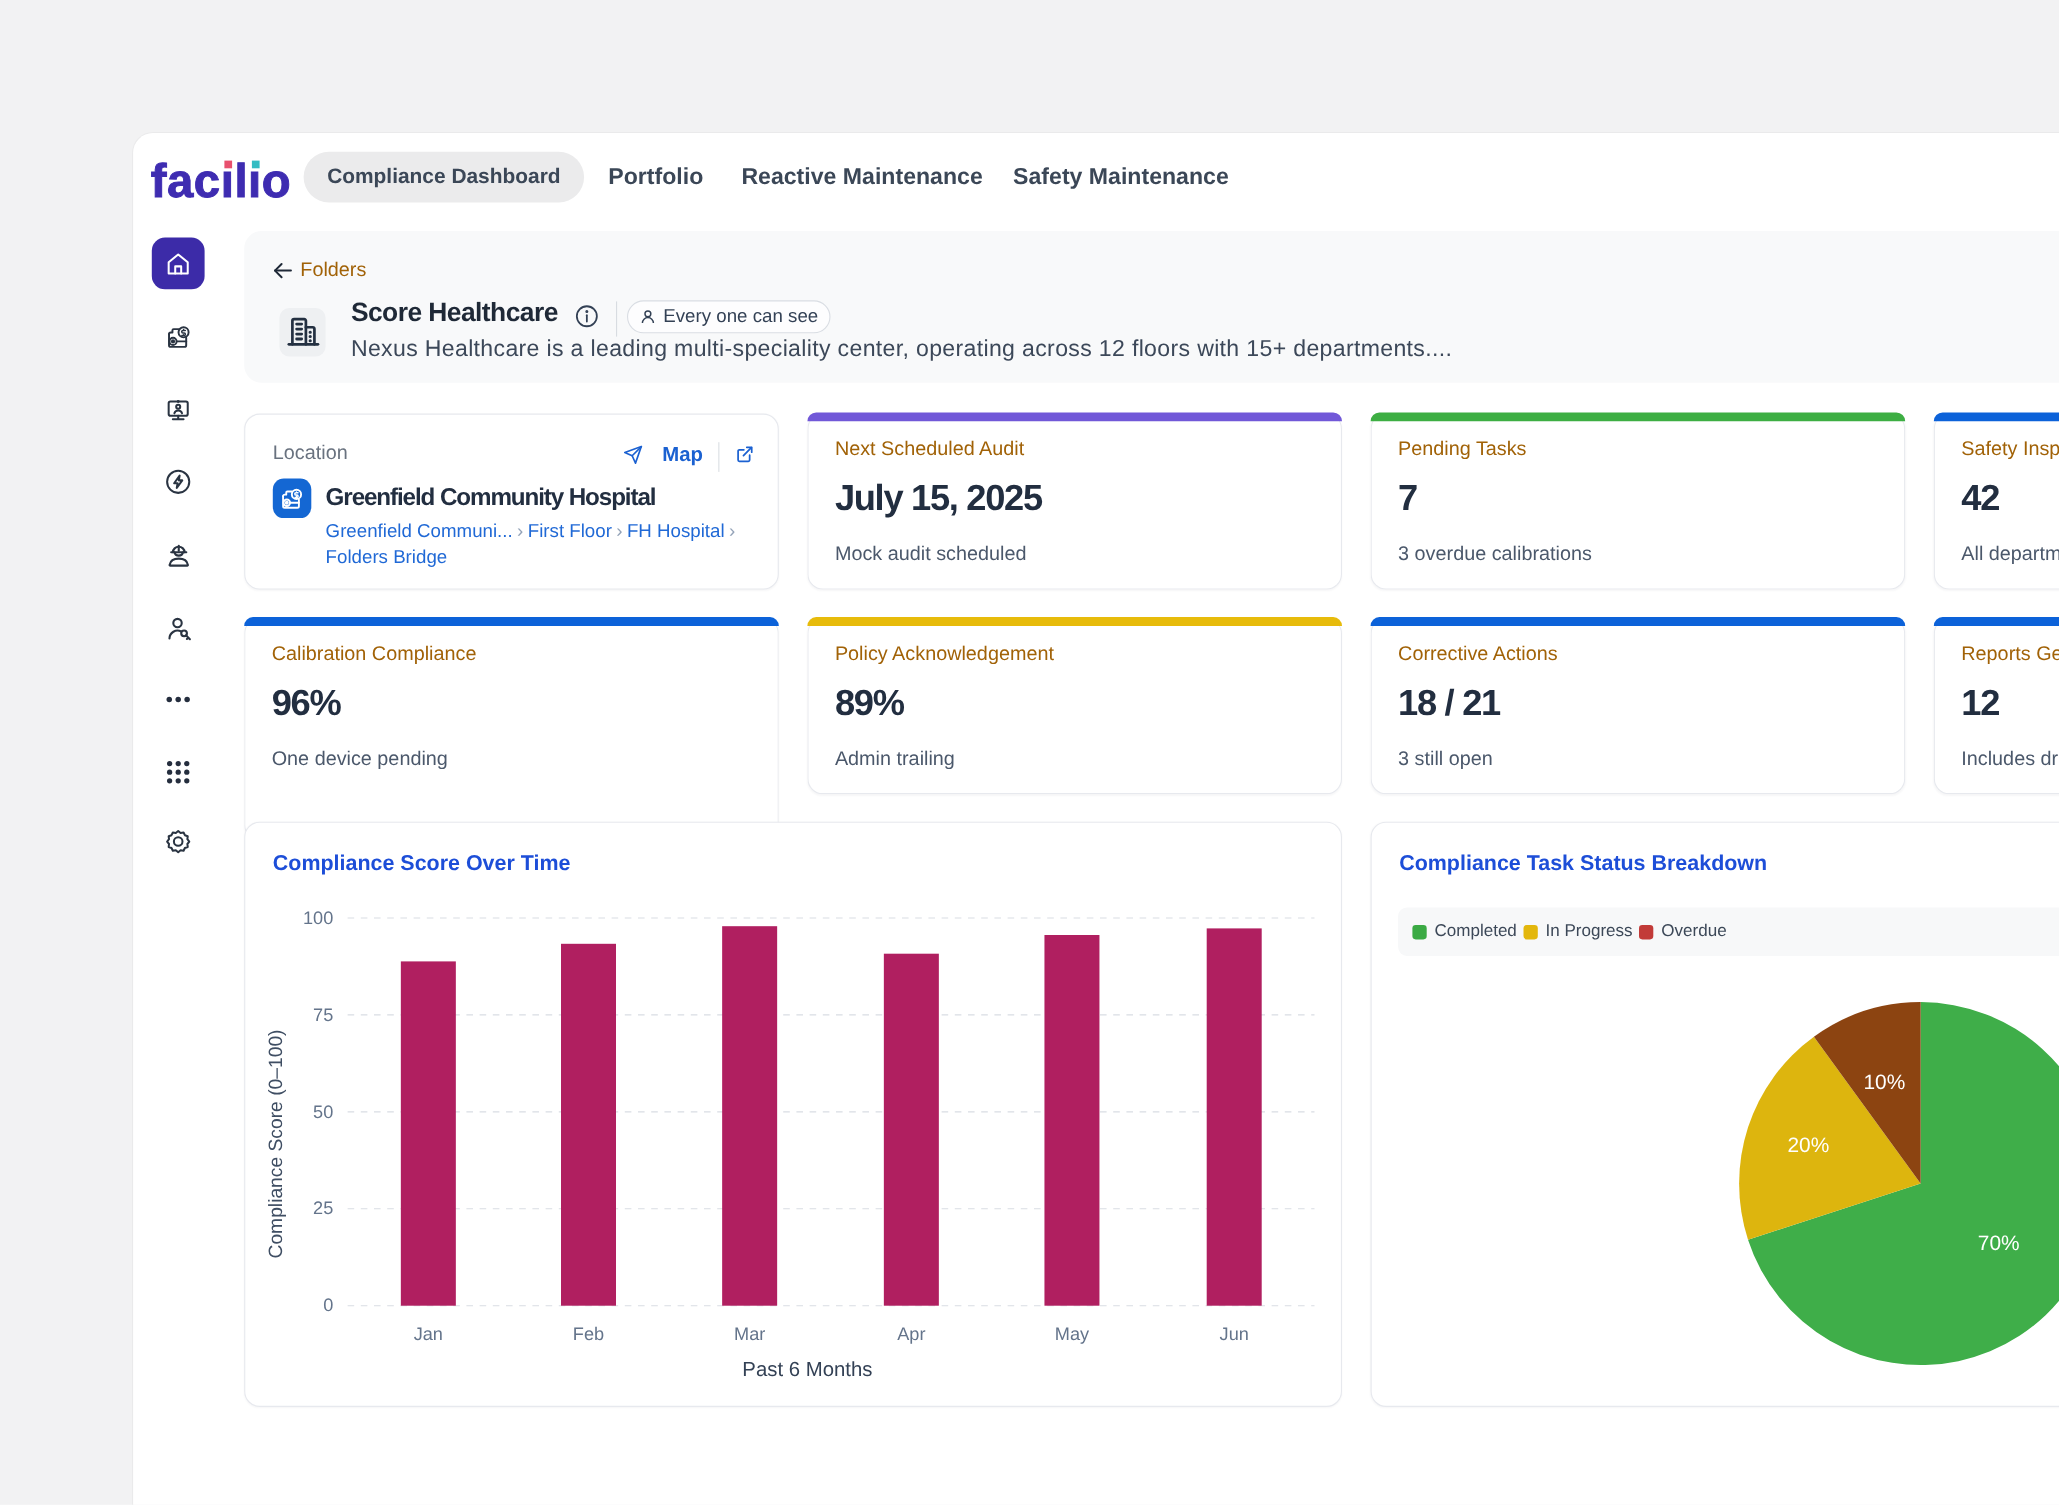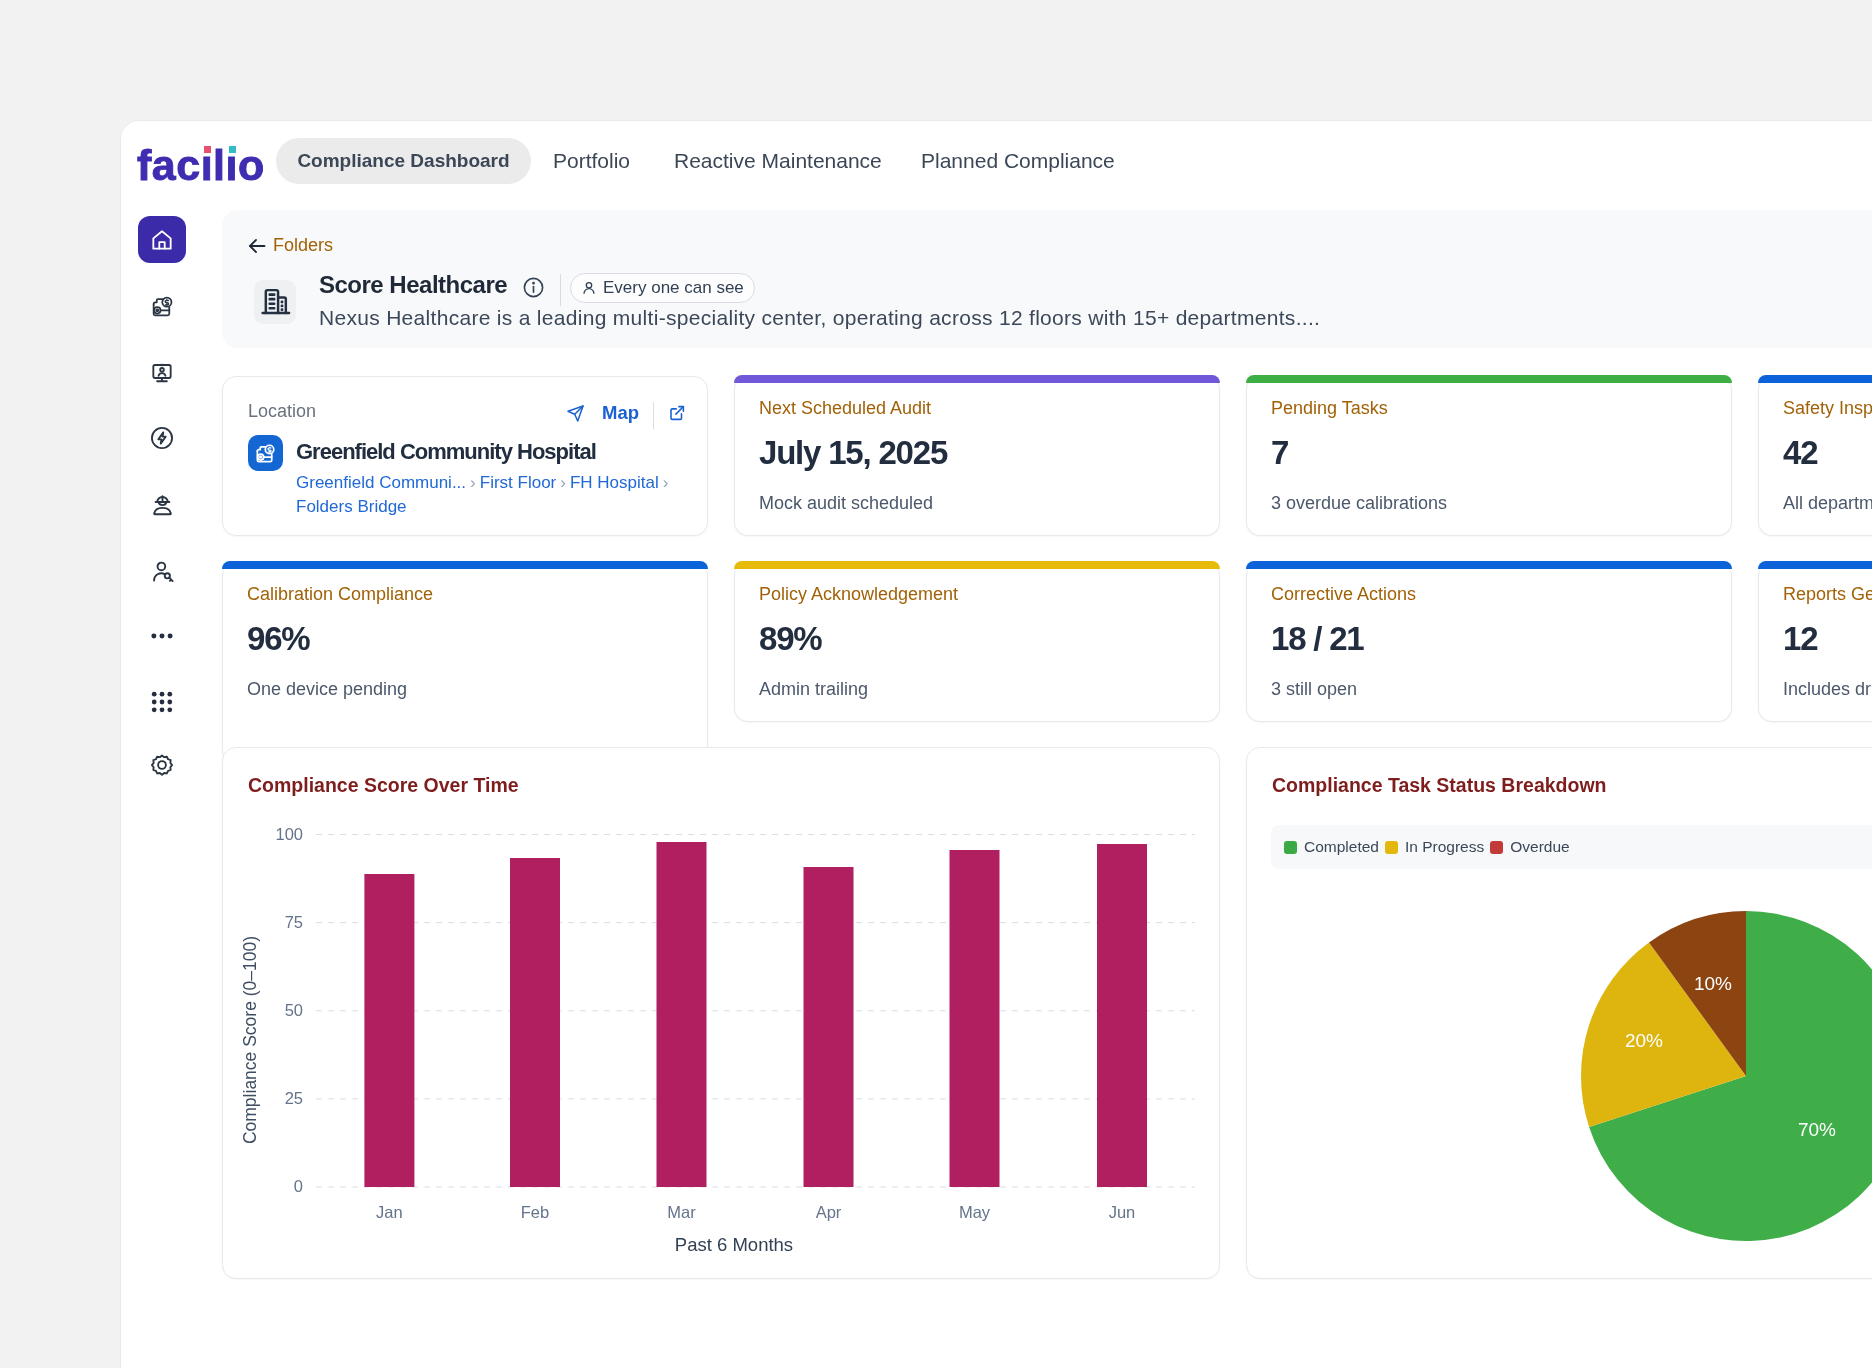--- a/index.html
+++ b/index.html
@@ -8,21 +8,21 @@
   .shell { position:absolute; left:121px; top:121px; width:2200px; height:1360px;
            background:#fff; border-radius:18px 0 0 0; box-shadow:0 0 0 1px rgba(0,0,0,0.03); }
   
   .logo { position:absolute; left:16px; top:20px; width:140px; height:42px;
           font-weight:700; font-size:43px; letter-spacing:0.5px; color:#3e2cb1; -webkit-text-stroke:0.9px #3e2cb1; }
   .logo .dot { position:absolute; width:7px; height:7px; top:5px; }
   .navpill { position:absolute; left:155px; top:17px; height:46px; line-height:46px;
              width:255px; text-align:center; background:#ebebec; border-radius:23px;
              font-size:19px; font-weight:600; color:#3b4757; }
   .navlink { position:absolute; top:17px; height:46px; line-height:46px;
-             font-size:21px; font-weight:400; color:#3b4757; }
+             font-size:21px; font-weight:700; color:#3b4757; }
   
   .homebtn { position:absolute; left:17px; top:95px; width:48px; height:47px;
              background:#3c2ba8; border-radius:12px; display:flex; align-items:center; justify-content:center; }
   .sideicon { position:absolute; left:27px; width:28px; height:28px; display:flex;
               align-items:center; justify-content:center; }
   
   .headcard { position:absolute; left:101px; top:89px; width:2022px; height:138px;
               background:#f8f9fa; border-radius:16px; }
   .folders { position:absolute; left:26px; top:25px; font-size:18px; color:#a16207;
              display:flex; align-items:center; gap:7px; }
@@ -50,36 +50,36 @@
   .locvdiv { position:absolute; right:53px; top:25px; width:1px; height:27px; background:#dadee3; }
   .extlink { position:absolute; right:21px; top:27px; }
   .assetbox { position:absolute; left:25px; top:58px; width:35px; height:36px; background:#1467d3;
               border-radius:10px; display:flex; align-items:center; justify-content:center; }
   .hosptitle { position:absolute; left:73px; top:62px; font-size:22px; font-weight:700; color:#222e40; letter-spacing:-1px; }
   .crumbs { position:absolute; left:73px; top:94px; width:420px; font-size:17px; color:#2069d6; line-height:24px; }
   .crumbs .sep { color:#94a3b8; padding:0 4px; }
   
   .chartcard { position:absolute; top:626px; height:532px; background:#fff; border:1px solid #e7e9ee;
                border-radius:14px; box-shadow:0 1px 2px rgba(16,24,40,0.04); }
-  .charttitle { position:absolute; left:25px; top:26px; font-size:19.5px; font-weight:700; color:#7f1d1d; }
+  .charttitle { position:absolute; left:25px; top:26px; font-size:19.5px; font-weight:700; color:#1d4ed8; }
   .legendstrip { position:absolute; left:24px; top:77px; right:24px; height:44px; background:#f7f8f9;
                  border-radius:8px; display:flex; align-items:center; gap:6px; padding-left:13px;
                  font-size:15.5px; color:#3c4858; }
   .leg { display:flex; align-items:center; gap:7px; }
   .legsq { width:13px; height:13px; border-radius:3px; display:inline-block; }
 </style>
 </head>
 <body>
 <div class="shell">
 
   <div class="logo">facılıo<span class="dot" style="left:66.5px;background:#e8506e;"></span><span class="dot" style="left:91.5px;background:#33bcc3;"></span></div>
   <div class="navpill">Compliance Dashboard</div>
   <div class="navlink" style="left:432px;">Portfolio</div>
   <div class="navlink" style="left:553px;">Reactive Maintenance</div>
-  <div class="navlink" style="left:800px;">Planned Compliance</div>
+  <div class="navlink" style="left:800px;">Safety Maintenance</div>
 
   <div class="homebtn">
     <svg width="26" height="26" viewBox="0 0 24 24" fill="none" stroke="#fff" stroke-width="1.7" stroke-linejoin="round" stroke-linecap="round">
       <path d="M4 10.5 L12 4 L20 10.5 V20 H4 Z"></path>
         <path d="M9.5 20 v-6 h5 v6"></path>
     </svg>
   </div>
   <div class="sideicon" style="top:171px;">
     <svg width="25" height="25" viewBox="0 0 24 24" fill="none" stroke="#2a3442" stroke-width="1.7" stroke-linejoin="round" stroke-linecap="round">
       <path d="M3.5 9.5 a1.5 1.5 0 0 1 1.5 -1.5 h1.5 V6 a1 1 0 0 1 1 -1 h4.5"></path>

